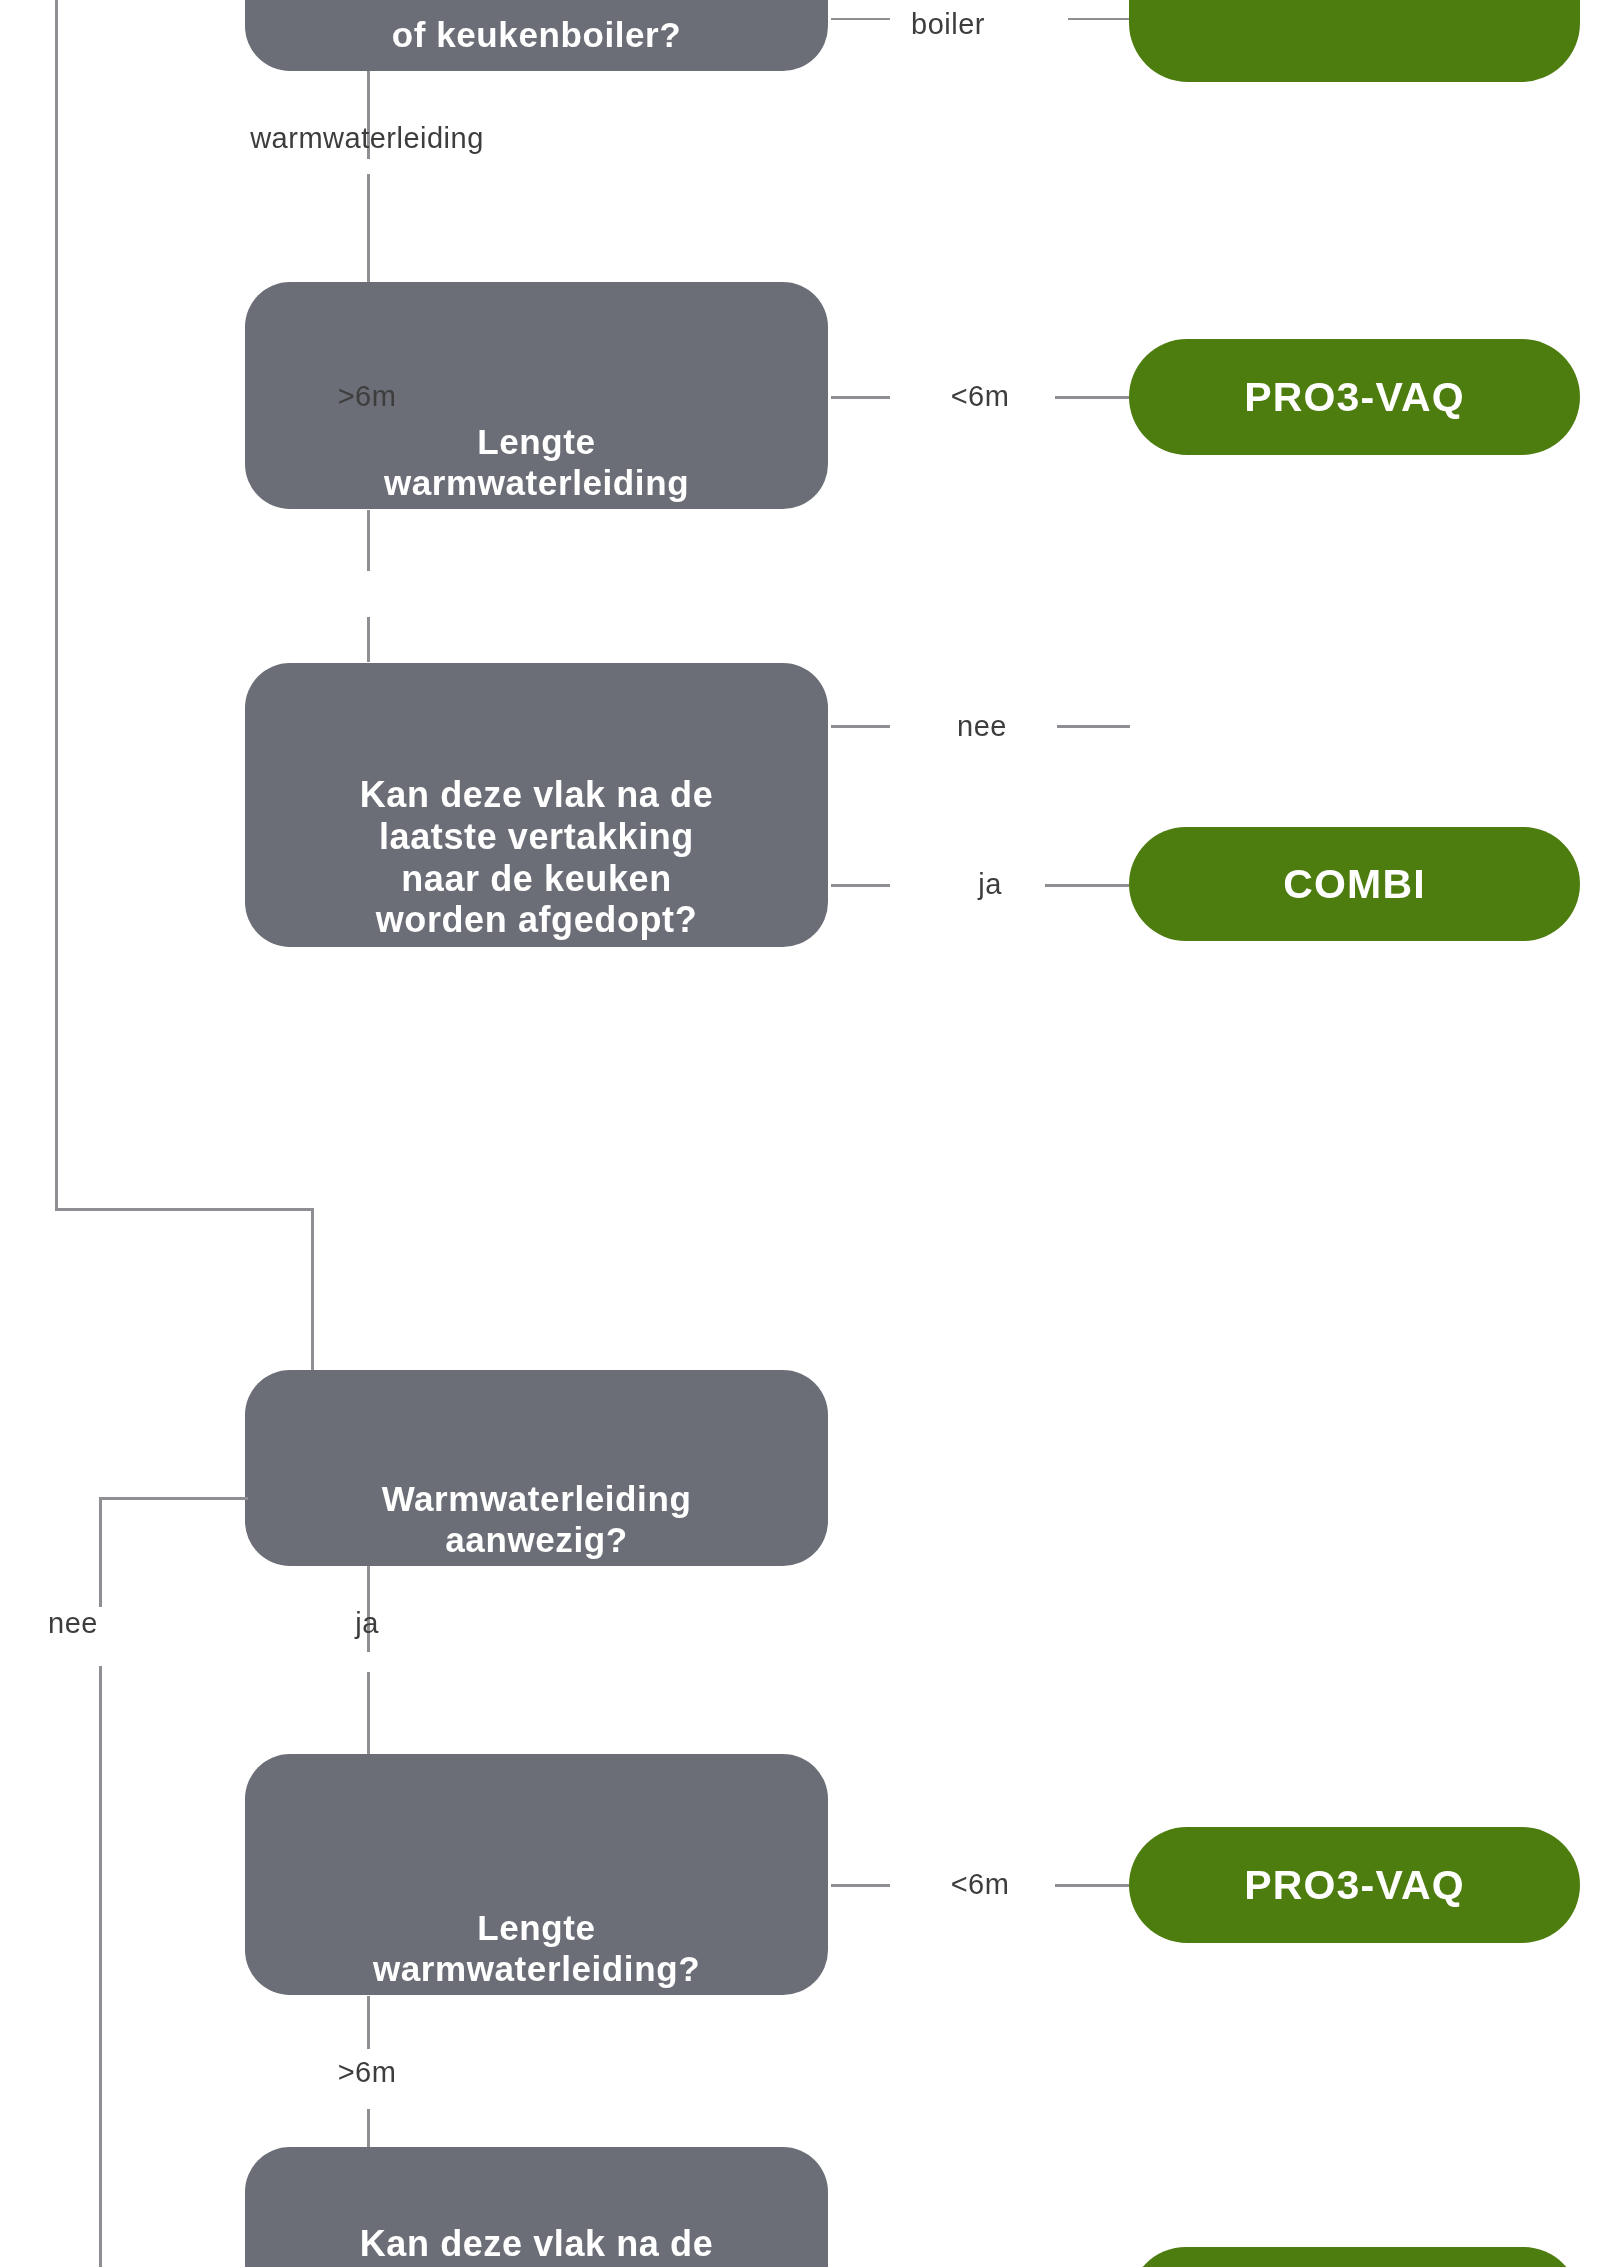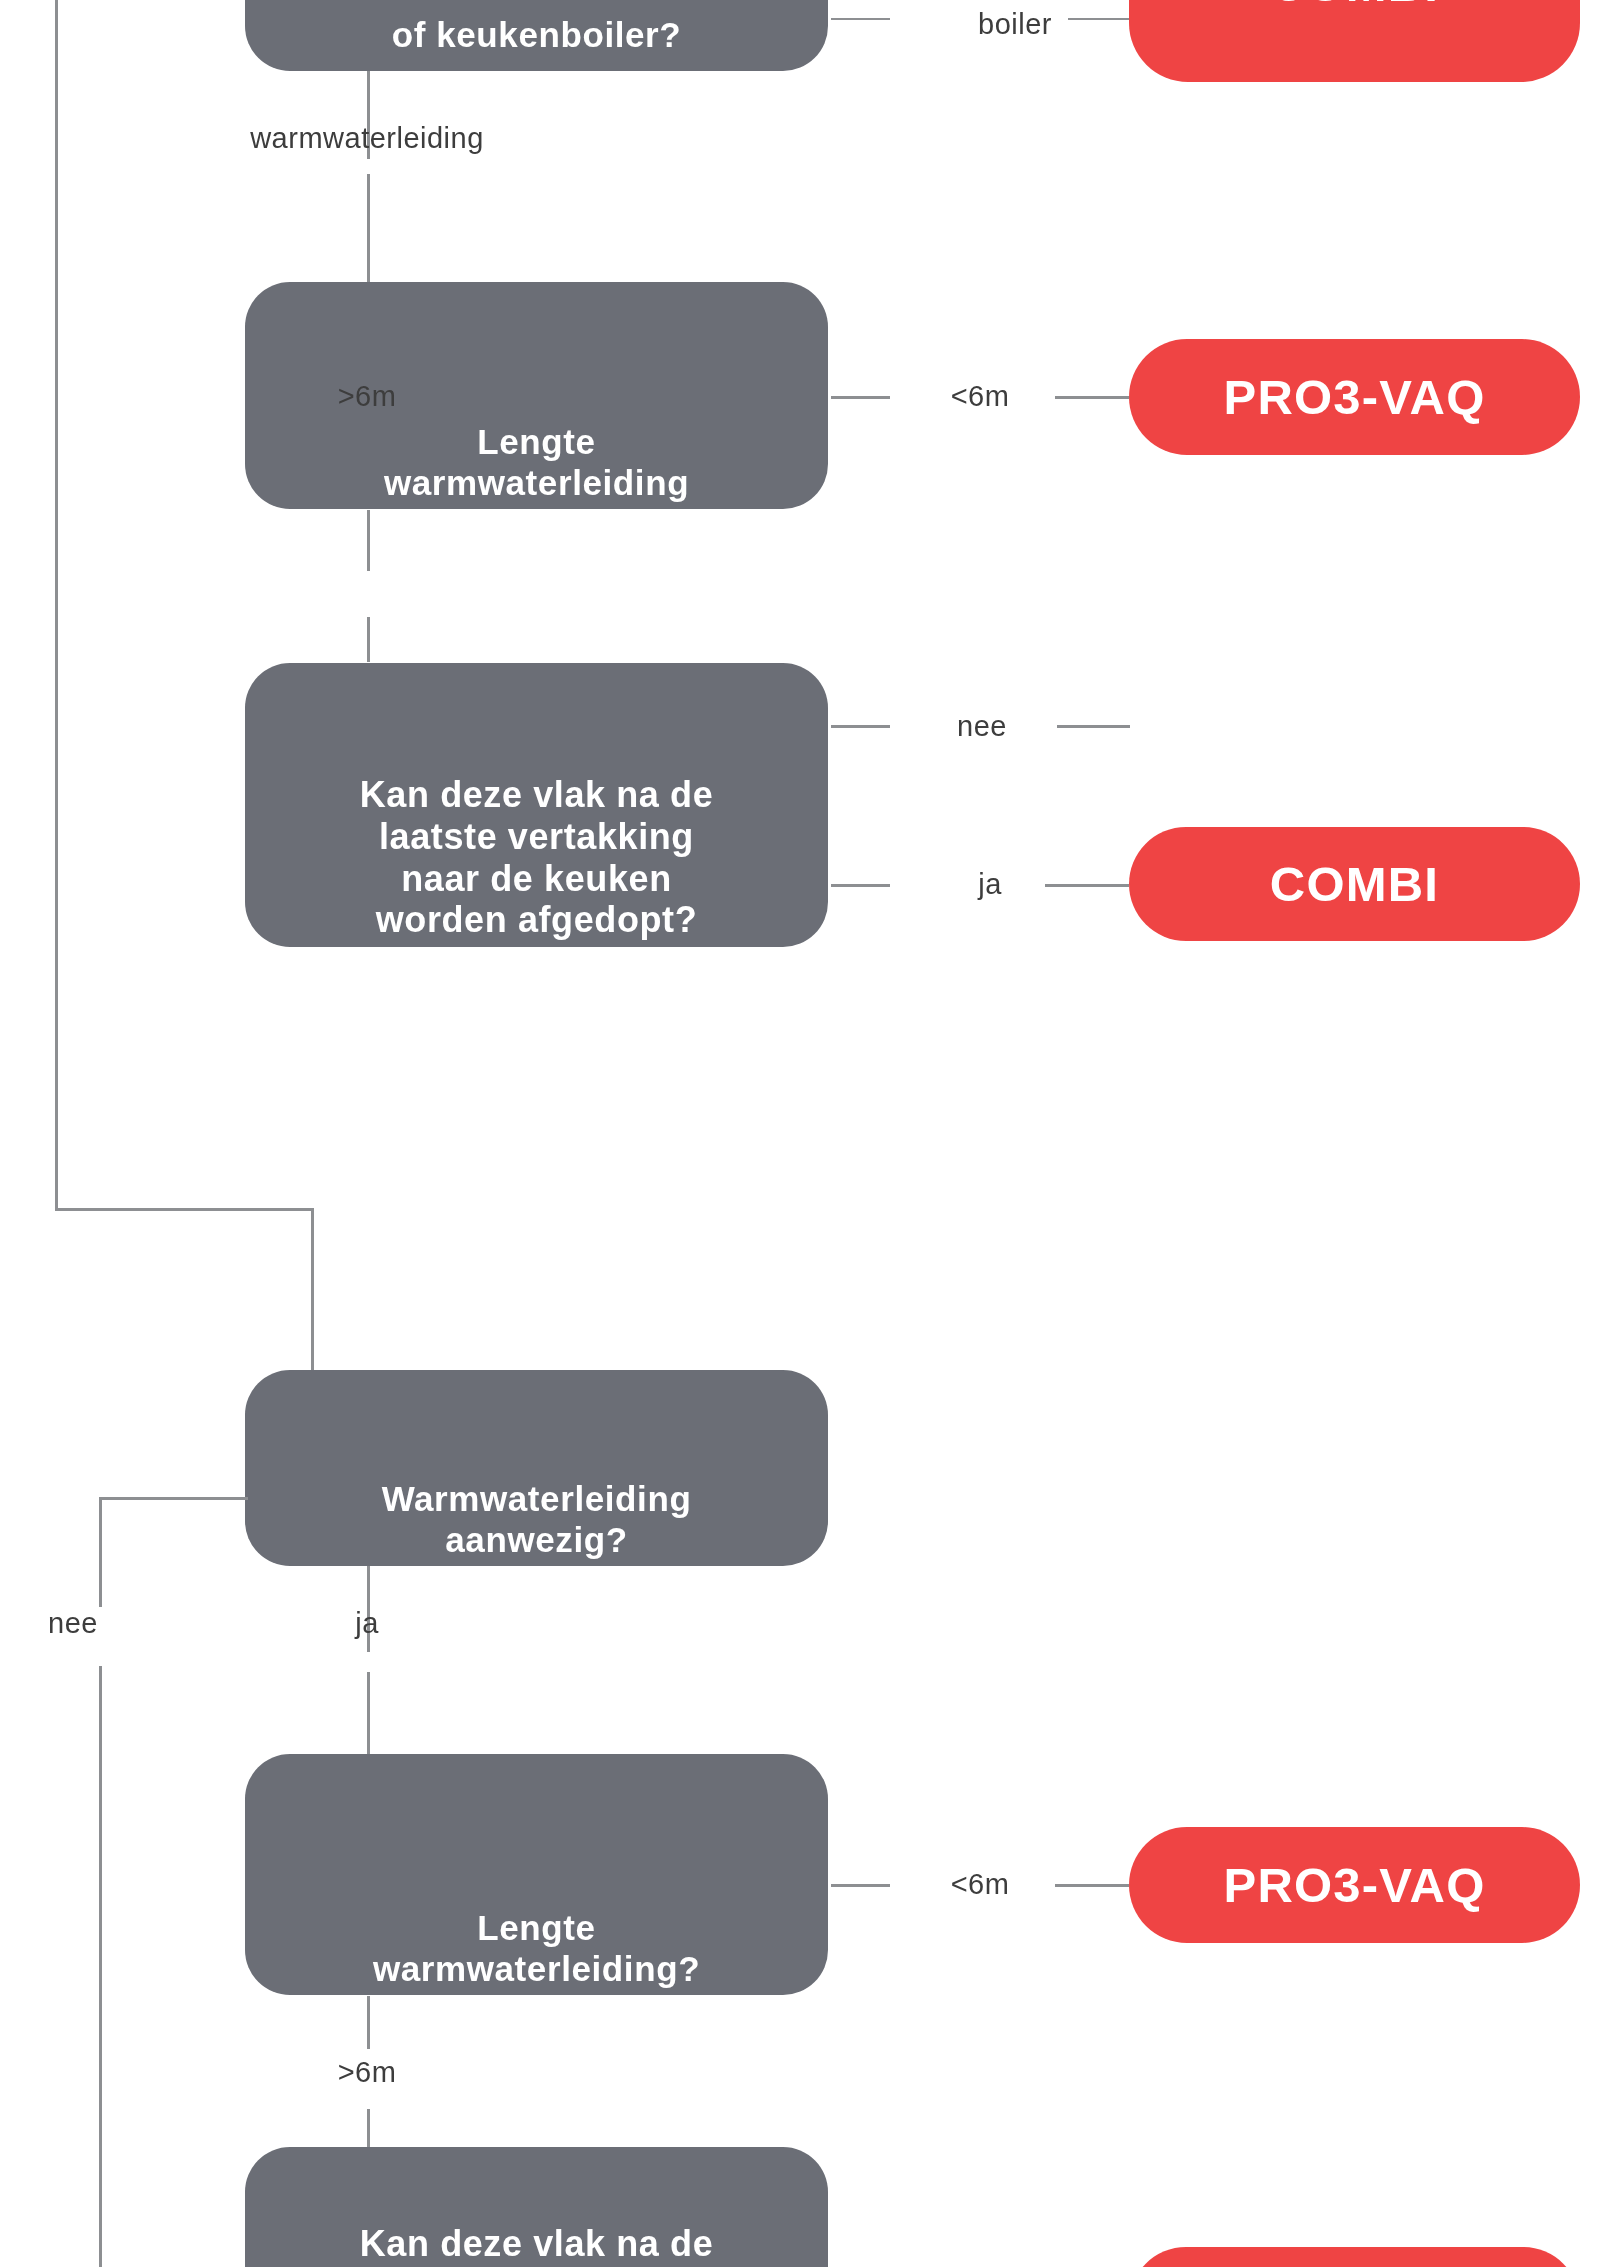--- a/index.html
+++ b/index.html
@@ -30,31 +30,31 @@
     box-sizing: border-box;
     padding: 5.9px 17.6px;
     line-height: 1.16;
     letter-spacing: 0.6px;
     font-size: 35px;
   }
 
   
   .node-outcome {
     position: absolute;
-    background: #ef4444;
+    background: #4d7c0f;
     border-radius: 59px;
     color: #ffffff;
     font-weight: bold;
     display: flex;
     align-items: center;
     justify-content: center;
     text-align: center;
     box-sizing: border-box;
     letter-spacing: 1.2px;
-    font-size: 49px;
+    font-size: 41px;
   }
 
   
   .line {
     position: absolute;
     background: #8d8f92;
   }
   .line-h { height: 2.9px; }
   .line-v { width: 2.9px; }
 
@@ -77,21 +77,21 @@
   <div class="line line-v" style="left:55px; top:0px; height:1210px;"></div>
 
   <div class="line line-h" style="left:55px; top:1208px; width:259px;"></div>
   <div class="line line-v" style="left:311px; top:1208px; height:165px;"></div>
 
   <div class="node-decision" style="left:245px; top:-94px; width:583px; height:165px; align-items:flex-end; padding-bottom:15.7px;">
     <span style="white-space:pre-line;">of keukenboiler?</span>
   </div>
 
   <div class="line line-h" style="left:831px; top:17.6px; width:59px;"></div>
-  <div class="edge-label center" style="left:1015px; top:7.8px;">boiler</div>
+  <div class="edge-label center" style="left:948px; top:7.8px;">boiler</div>
   <div class="line line-h" style="left:1068px; top:17.6px; width:61px;"></div>
 
   <div class="node-outcome" style="left:1129px; top:-59px; width:451px; height:141px;">
     <span style="position:relative; top:-27.4px;">COMBI</span>
   </div>
 
   <div class="line line-v" style="left:367px; top:71px; height:88px;"></div>
   <div class="edge-label center" style="left:367px; top:122px;">warmwaterleiding</div>
   <div class="line line-v" style="left:367px; top:174px; height:108px;"></div>
 

